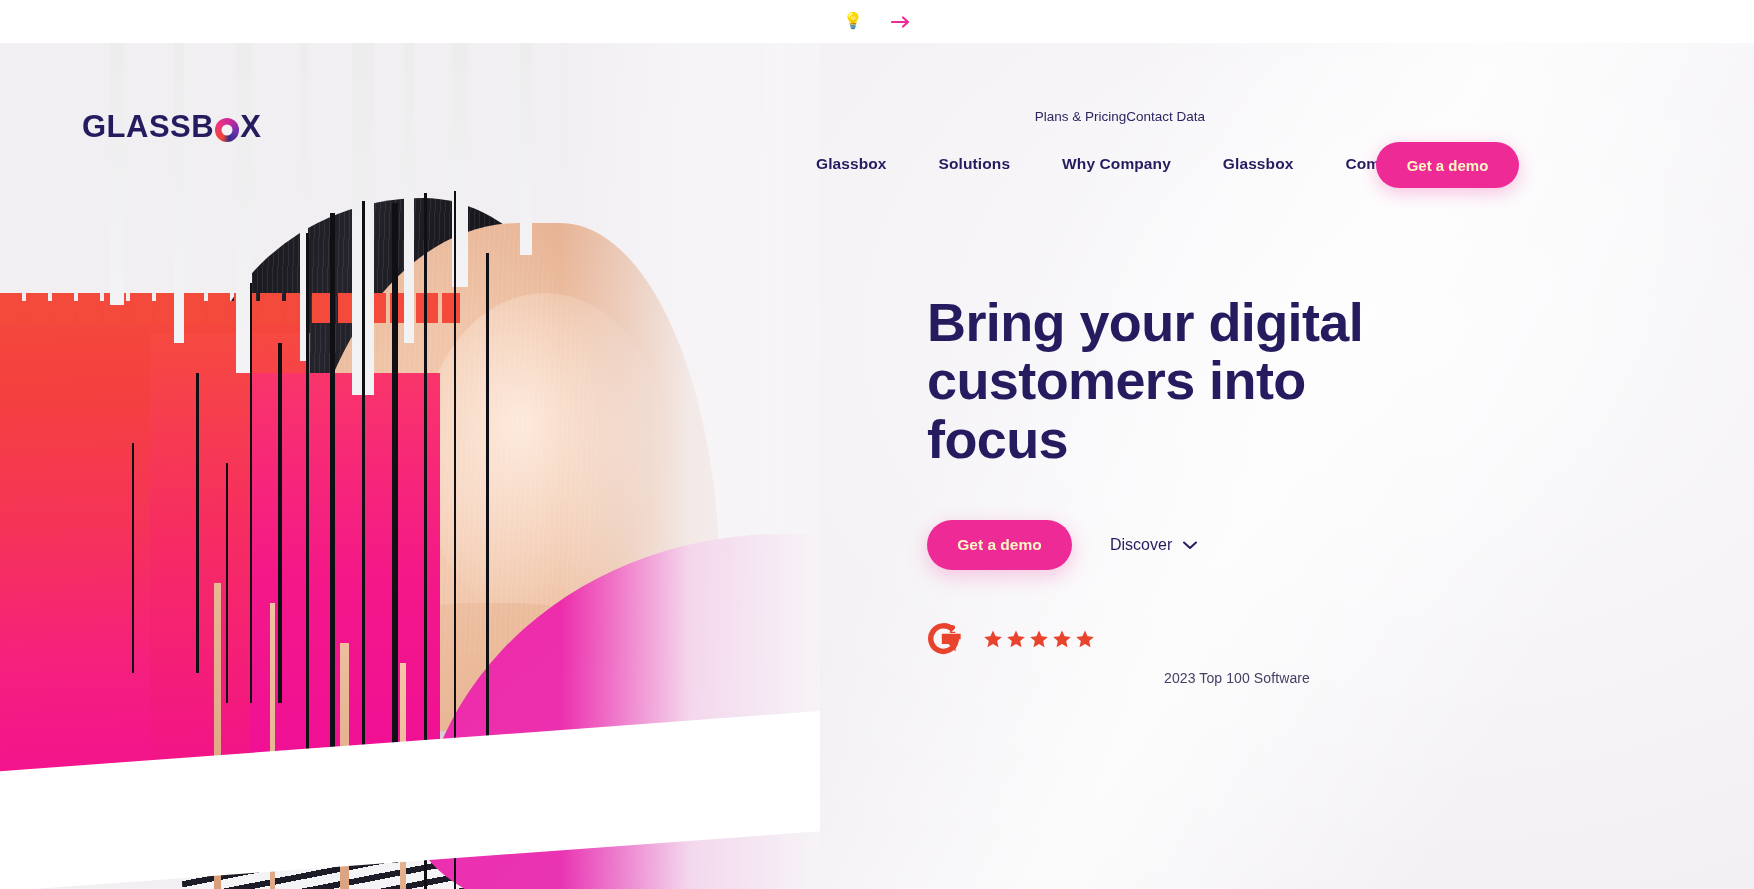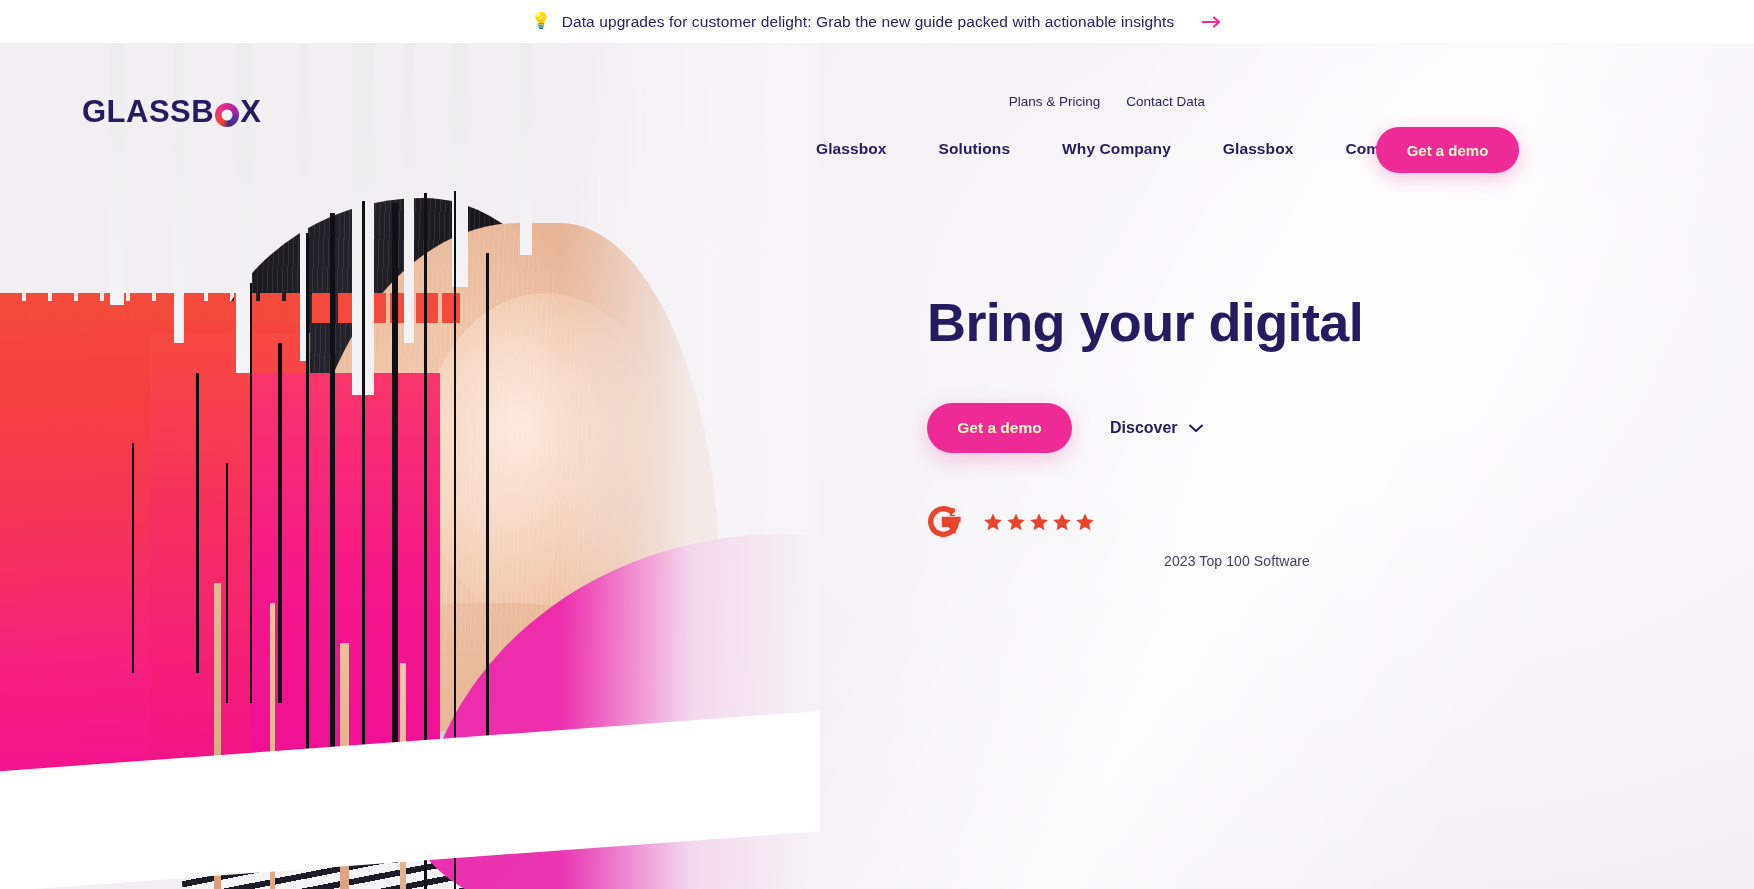--- a/index.html
+++ b/index.html
@@ -242,21 +242,21 @@
     position: absolute;
     right: 0; top: 0;
     width: 260px; height: 846px;
     background: linear-gradient(90deg, rgba(245,243,245,0) 0%, rgba(246,244,247,.85) 50%, #f6f4f7 100%);
     z-index: 8;
   }
 
   
   .header {
     position: absolute;
-    top: 32px; left: 0;
+    top: 47px; left: 0;
     width: 1601px;
     height: 110px;
     z-index: 30;
   }
 
   .logo {
     position: absolute;
     left: 82px; top: 62px;
     display: flex;
     align-items: center;
@@ -286,21 +286,20 @@
     transform: translate(-50%,-50%);
     width: 11px; height: 11px;
     border-radius: 50%;
     background: #f4f2f4;
   }
 
   .util-links {
     position: absolute;
     right: 396px; top: 62px;
     display: flex;
-    gap: 26px;
   }
   .util-link {
     font-size: 13.5px;
     color: #2d2560;
     cursor: pointer;
     white-space: nowrap;
   }
 
   .mainnav {
     position: absolute;
@@ -368,21 +367,21 @@
   .hero-cta {
     width: 145px; height: 50px;
     font-size: 15.5px;
     box-shadow: 0 6px 20px rgba(238,42,150,.25);
   }
   .discover {
     display: inline-flex;
     align-items: center;
     gap: 11px;
     font-size: 16px;
-    font-weight: 700;
+    font-weight: 400;
     color: #241c5f;
     cursor: pointer;
     justify-content: center;
   }
 
   
   .g2-wrap {
     margin-top: 52px;
   }
   .g2-row {
@@ -402,21 +401,20 @@
   }
 </style>
 </head>
 <body>
 
 <div id="page">
 
   <div class="announce">
     <div class="announce-inner">
       <span class="bulb-icon">💡</span>
-      <span class="announce-text">Data upgrades for customer delight: Grab the new guide packed with actionable insights</span>
       <span class="announce-arrow">
         <svg width="20" height="14" viewBox="0 0 20 14" aria-hidden="true">
           <path d="M1 7 H16" stroke="#ee2a96" stroke-width="2.2" stroke-linecap="round"></path>
           <path d="M12 2.5 L17 7 L12 11.5" fill="none" stroke="#ee2a96" stroke-width="2.2" stroke-linecap="round" stroke-linejoin="round"></path>
         </svg>
       </span>
     </div>
   </div>
 
   <div class="stage">
@@ -469,20 +467,21 @@
         </div>
 
         <div class="wedge"></div>
         <div class="art-fade"></div>
       </div>
     </div>
 
     <div class="hero-copy">
       <h1 class="hero-title">
         <span>Bring your digital</span><br>
+        <span>customers into focus</span>
       </h1>
 
 
       <div class="hero-actions">
         <button class="btn-pink hero-cta">Get a demo</button>
         <span class="discover">
           <span>Discover</span>
           <span>
             <svg width="14" height="9" viewBox="0 0 14 9" aria-hidden="true">
               <path d="M1 1.5 L7 7 L13 1.5" fill="none" stroke="#241c5f" stroke-width="2" stroke-linecap="round" stroke-linejoin="round"></path>

